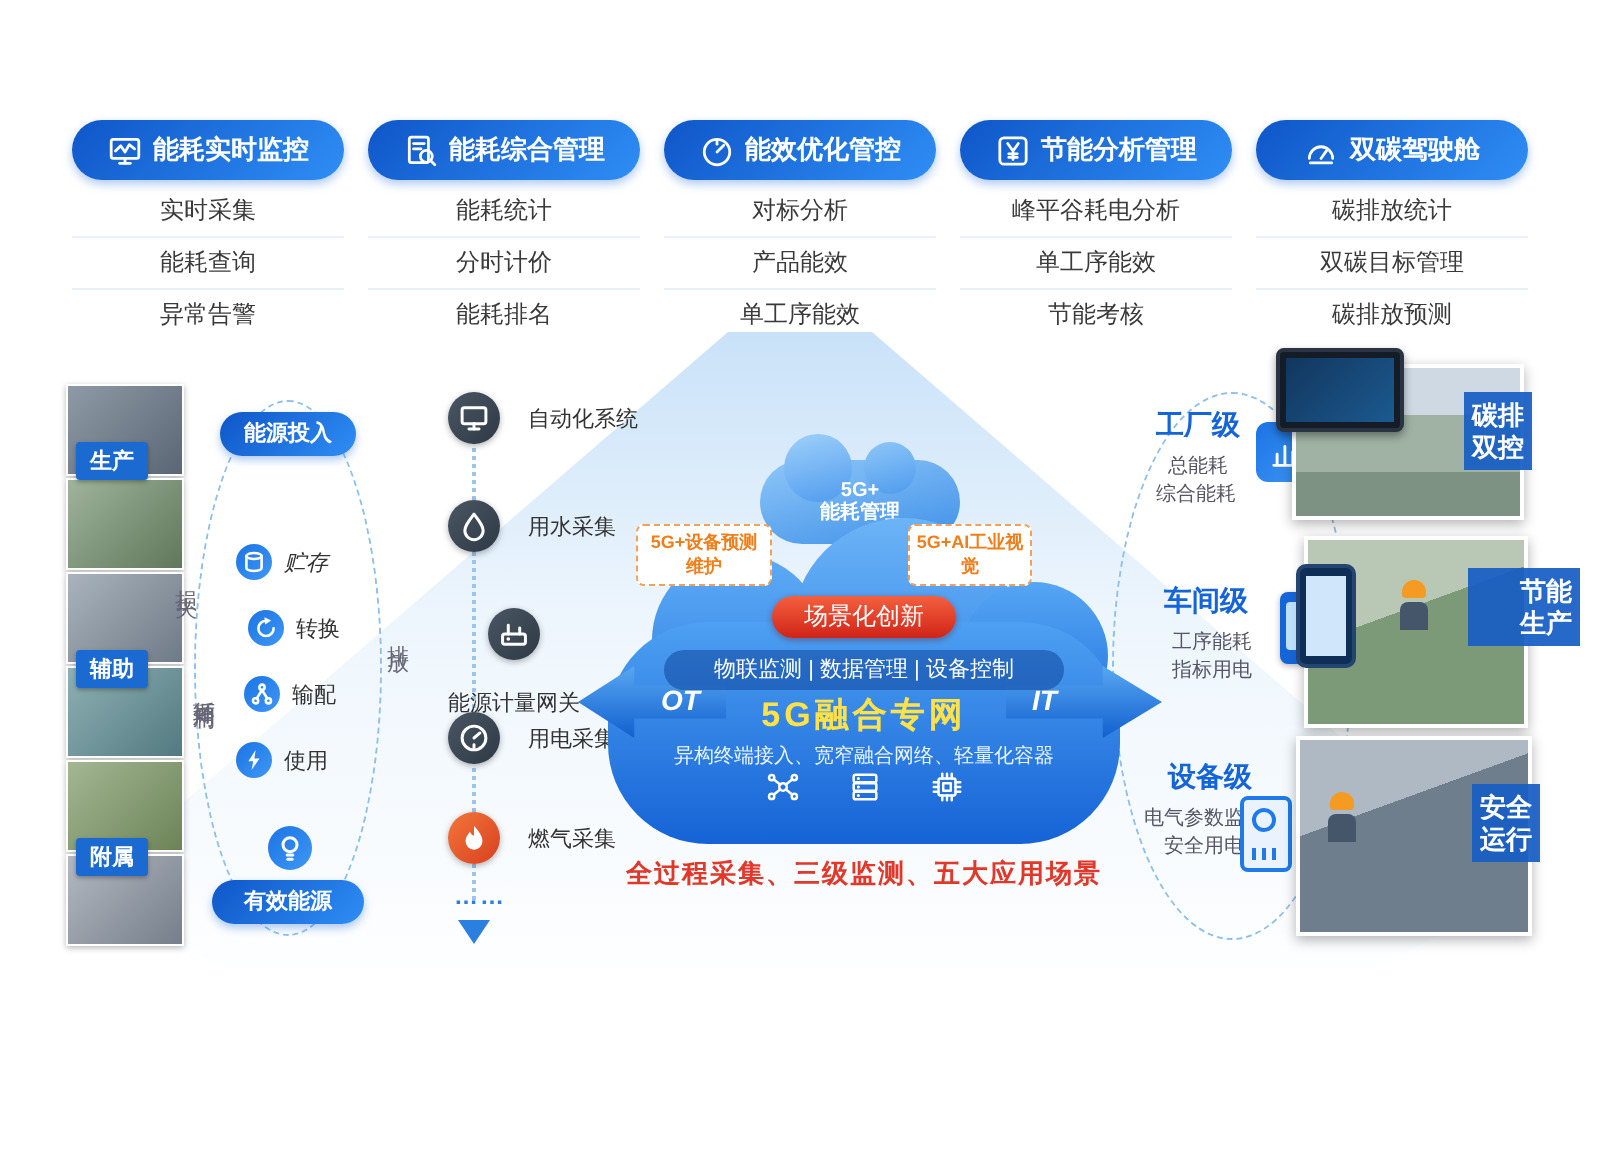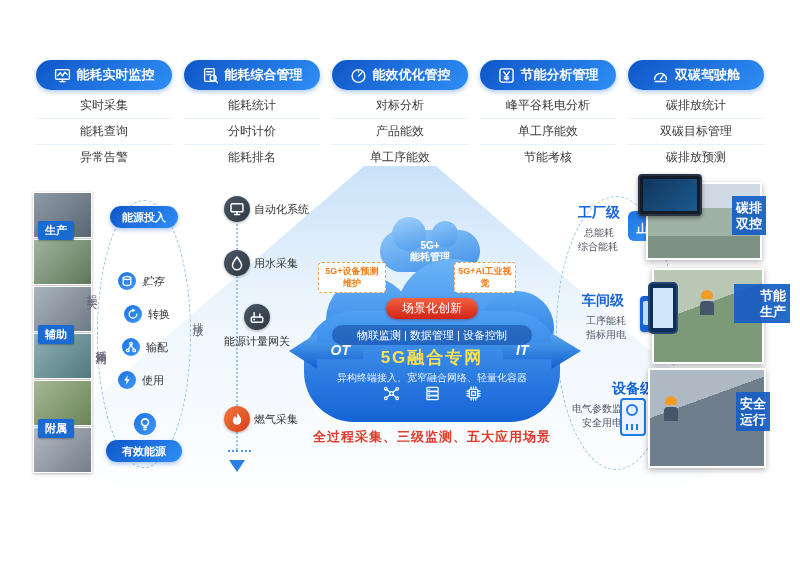--- a/index.html
+++ b/index.html
@@ -45,21 +45,21 @@
              text-align:center;box-shadow:0 2px 4px rgba(21,101,216,.35);}
   .fstep{position:absolute;display:flex;align-items:center;gap:6px;font-size:11px;color:#333;}
   .fico{width:18px;height:18px;border-radius:50%;flex:0 0 auto;padding:3px;box-sizing:border-box;
         background:linear-gradient(135deg,#1b74e4,#3f97f5);}
   .out-ico{position:absolute;left:134px;top:413px;width:22px;height:22px;border-radius:50%;
            padding:4px;box-sizing:border-box;background:linear-gradient(135deg,#1b74e4,#3f97f5);}
   .vlabel{position:absolute;writing-mode:vertical-rl;font-size:11px;color:#667;letter-spacing:3px;}
 
   
   .chain-line{position:absolute;left:236px;top:212px;height:238px;border-left:2px dotted #9cc4ec;}
-  .cnode{position:absolute;display:flex;align-items:center;gap:4px;font-size:11px;color:#333;white-space:nowrap;}
+  .cnode{position:absolute;display:flex;align-items:center;gap:14px;font-size:11px;color:#333;white-space:nowrap;}
   .cico{width:26px;height:26px;border-radius:50%;flex:0 0 auto;padding:5px;box-sizing:border-box;
         background:linear-gradient(135deg,#4a5663,#2e3945);box-shadow:0 1px 3px rgba(0,0,0,.3);}
   .cico.gas{background:linear-gradient(135deg,#f2763b,#d8401f);}
   .chain-more{position:absolute;left:227px;top:441px;color:#2b7fe0;font-weight:bold;font-size:12px;letter-spacing:1px;}
   .down-arrow{position:absolute;left:229px;top:460px;width:0;height:0;
               border-left:8px solid transparent;border-right:8px solid transparent;border-top:12px solid #2b7fe0;}
 
   
   .cloud-wrap{position:absolute;left:298px;top:222px;width:268px;height:215px;}
   .scloud{position:absolute;left:82px;top:8px;width:100px;height:42px;border-radius:21px;
@@ -336,20 +336,30 @@
   <div class="cnode" style="left:224px;top:304px;flex-direction:column;">
     <span class="cico">
       <svg class="ic" viewBox="0 0 14 14">
           <rect x="2" y="7" width="10" height="4.5" rx="1"></rect>
           <line x1="4.5" y1="7" x2="4.5" y2="3.2"></line>
           <line x1="9.5" y1="7" x2="9.5" y2="4.4"></line>
           <circle class="f" cx="4.5" cy="9.2" r="0.8"></circle>
         </svg>
     </span>
     <span>能源计量网关</span>
+  </div>
+  <div class="cnode" style="left:224px;top:356px;">
+    <span class="cico">
+      <svg class="ic" viewBox="0 0 14 14">
+          <circle cx="7" cy="7" r="5.2"></circle>
+          <line x1="7" y1="7" x2="9.6" y2="4.8"></line>
+          <line x1="7" y1="10" x2="7" y2="11.2"></line>
+        </svg>
+    </span>
+    <span>用电采集</span>
   </div>
   <div class="cnode" style="left:224px;top:406px;">
     <span class="cico gas">
       <svg class="ic" viewBox="0 0 14 14">
           <path class="f" d="M7 1.6 c2.3 2.7 3.7 4.5 3.7 6.8 a3.7 3.7 0 0 1 -7.4 0 c0 -1.7 .9 -2.7 1.9 -4.1 .5 1 1.1 1.5 1.8 1.7 z"></path>
         </svg>
     </span>
     <span>燃气采集</span>
   </div>
   <span class="chain-more">……</span>
@@ -426,21 +436,21 @@
     <svg class="ic" viewBox="0 0 18 18">
         <path d="M3.5 15h11M5 15V10M8.5 15V6.5M12 15V9M14.5 15V4" stroke-width="1.8"></path>
       </svg>
   </span>
 
   <span class="lvl-title" style="left:582px;top:292px;">车间级</span>
   <span class="lvl-item" style="left:586px;top:314px;">工序能耗</span>
   <span class="lvl-item" style="left:586px;top:328px;">指标用电</span>
   <span class="icon-phone"></span>
 
-  <span class="lvl-title" style="left:584px;top:380px;margin-left:28px;">设备级</span>
+  <span class="lvl-title" style="left:584px;top:380px;">设备级</span>
   <span class="lvl-item" style="left:572px;top:402px;">电气参数监控</span>
   <span class="lvl-item" style="left:582px;top:416px;">安全用电</span>
   <span class="icon-meter"></span>
 
   <div class="scene sc1"></div>
   <div class="tablet"></div>
   <div class="schip" style="left:732px;top:196px;">碳排双控</div>
 
   <div class="scene sc2"></div>
   <div class="phone2"></div>

